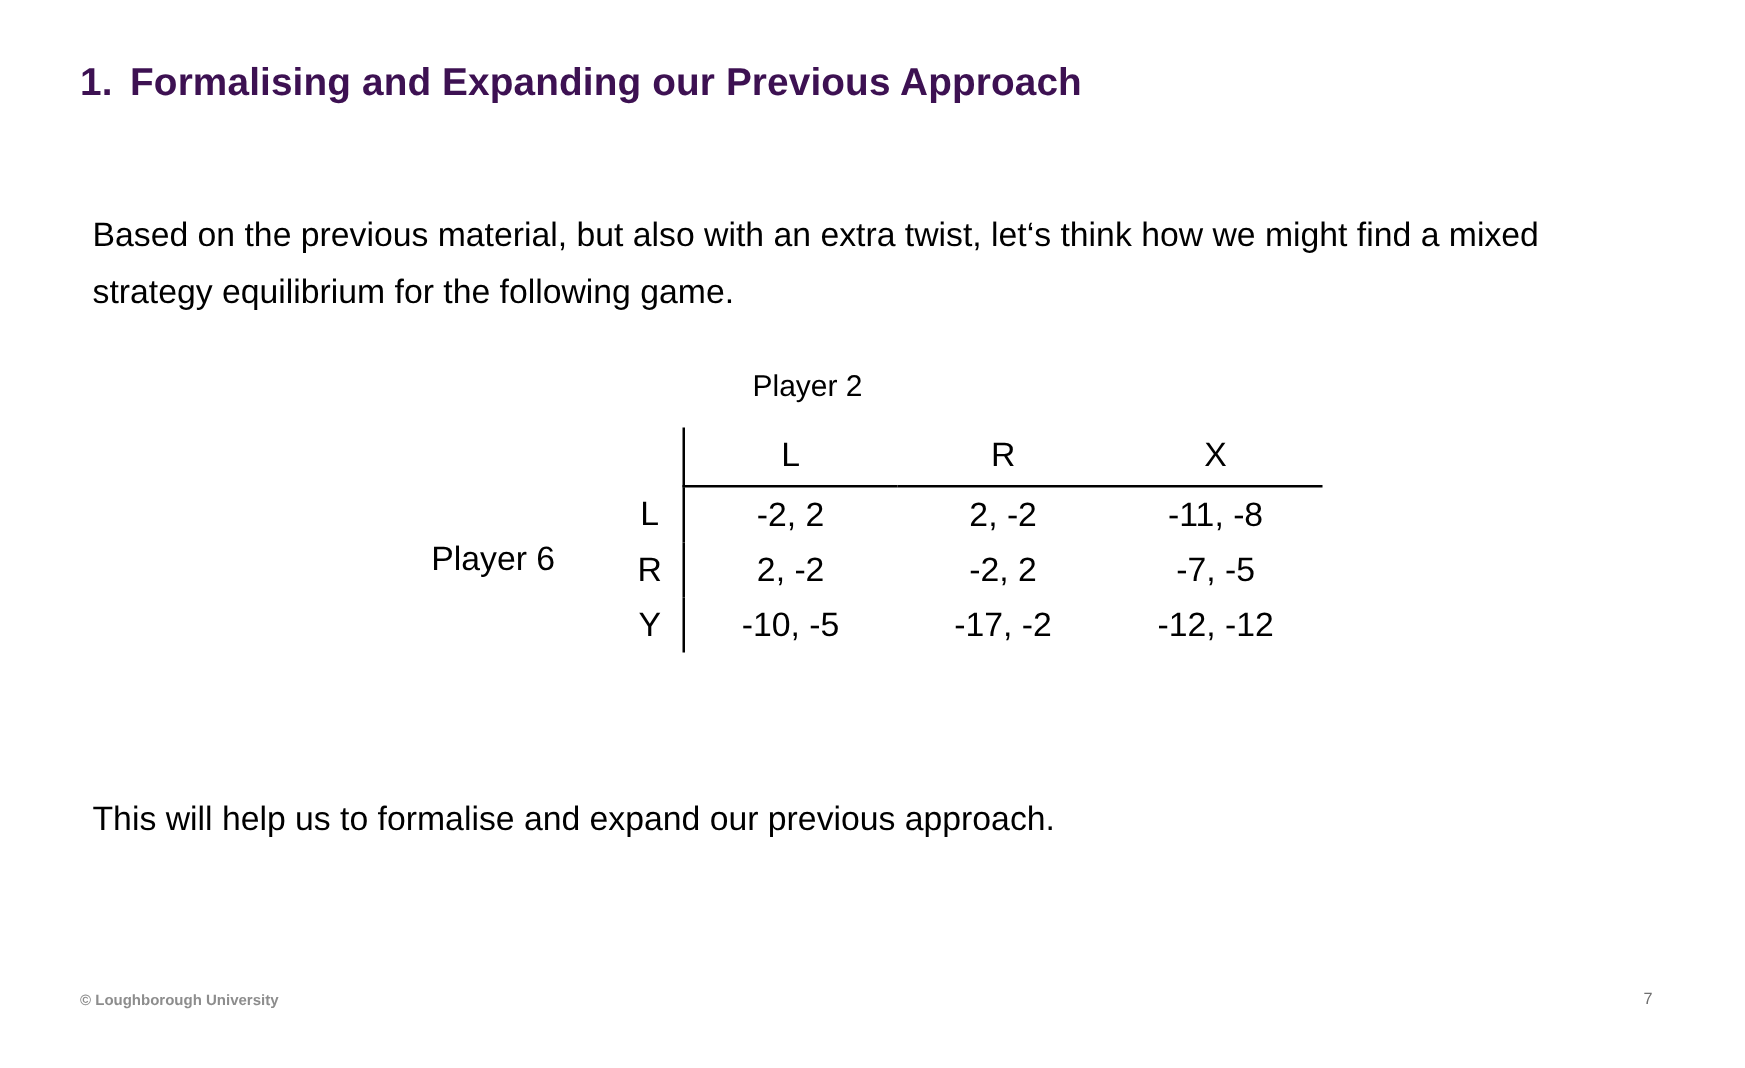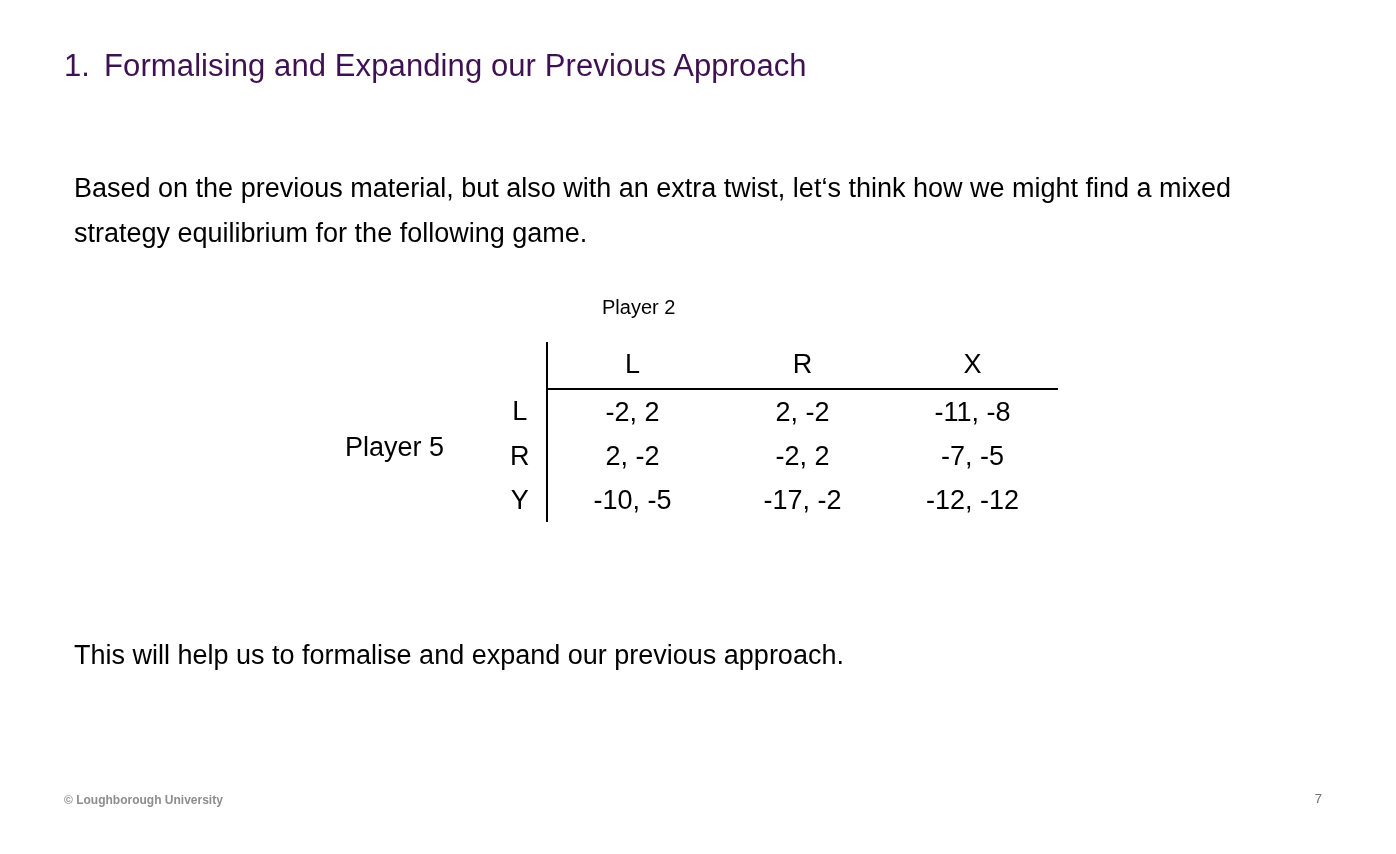--- a/index.html
+++ b/index.html
@@ -21,21 +21,21 @@
     width: 1396px;
     height: 854px;
     box-sizing: border-box;
   }
 
   .slide-title {
     position: absolute;
     left: 64px;
     top: 48px;
     font-size: 31px;
-    font-weight: normal;
+    font-weight: bold;
     color: #3d1152;
     letter-spacing: 0.1px;
     white-space: nowrap;
   }
   .slide-title .num {
     margin-right: 14px;
   }
 
   .body-text {
     position: absolute;
@@ -58,21 +58,21 @@
     left: 340px;
     top: 296px;
     font-size: 27px;
     color: #000000;
   }
 
   .player2-label {
     position: absolute;
     left: 262px;
     top: 0px;
-    font-size: 20px;
+    font-size: 24px;
     white-space: nowrap;
   }
 
   .player1-label {
     position: absolute;
     left: 5px;
     top: 136px;
     font-size: 27px;
     white-space: nowrap;
   }
@@ -138,21 +138,21 @@
 
   <div class="slide-title">
     <span class="num">1.</span><span>Formalising and Expanding our Previous Approach</span>
   </div>
 
   <div class="body-text intro-text">Based on the previous material, but also with an extra twist, let‘s think how we might find a mixed strategy equilibrium for the following game.</div>
 
   <div class="matrix-wrap">
 
     <div class="player2-label">Player 2</div>
-    <div class="player1-label">Player 5</div>
+    <div class="player1-label">Player 6</div>
 
     <table class="payoff">
       <tbody>
           <tr class="header-row">
         <td class="rowhead"></td>
         <td class="colcell">L</td>
         <td class="colcell">R</td>
         <td class="colcell">X</td>
       </tr>
       <tr>

